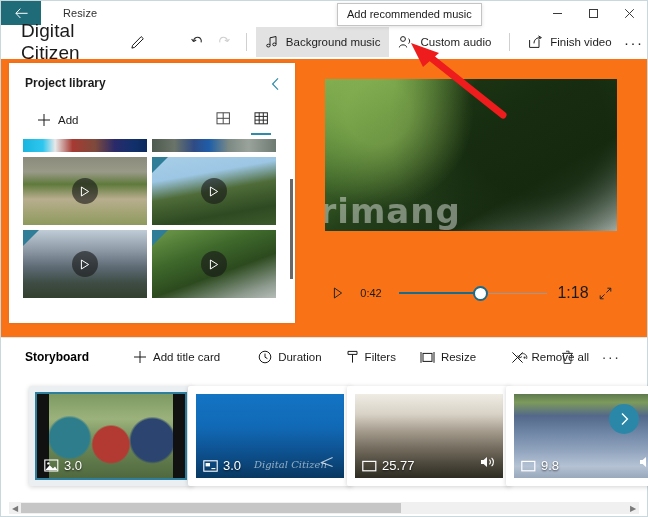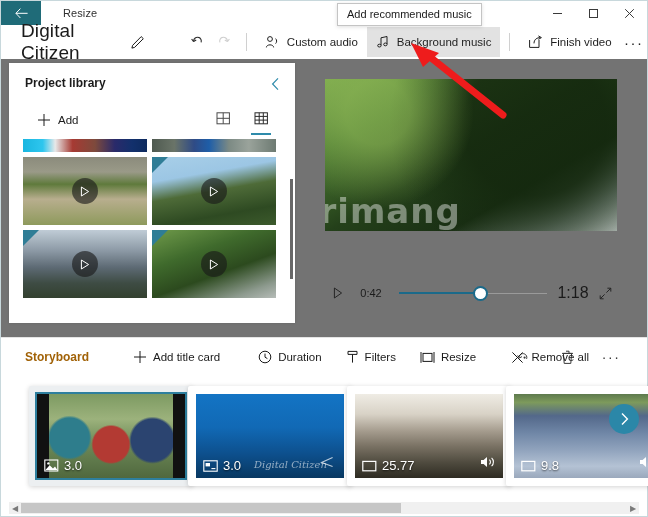--- a/index.html
+++ b/index.html
@@ -103,21 +103,21 @@
     width: 32px; height: 28px;
     display: flex; align-items: center; justify-content: center;
     font-size: 15px; color: #202020; letter-spacing: 1.5px;
     cursor: pointer;
   }
 
   
   .body-area {
     position: absolute; left: 0; top: 58px;
     width: 646px; height: 278px;
-    background: #737373;
+    background: #f97316;
   }
 
   
   .library {
     position: absolute; left: 8px; top: 4px;
     width: 286px; height: 260px;
     background: #ffffff;
     box-shadow: 0 0 3px rgba(0,0,0,0.10);
   }
   .lib-head {
@@ -245,21 +245,21 @@
     background: #ffffff;
     border-top: 1px solid #e4e4e4;
   }
   .sb-bar {
     height: 38px;
     display: flex; align-items: center;
     position: relative;
   }
   .sb-title {
     margin-left: 24px;
-    font-size: 12px; font-weight: bold; color: #a16207;
+    font-size: 12px; font-weight: bold; color: #000000;
   }
   .sb-btn {
     display: flex; align-items: center; gap: 6px;
     height: 28px; padding: 0 8px;
     font-size: 11.5px; color: #1b1b1b;
     cursor: pointer; white-space: nowrap;
   }
   .sb-icononly {
     width: 30px; height: 28px;
     display: flex; align-items: center; justify-content: center;
@@ -385,37 +385,37 @@
         <path d="M4.6 7.6 L2.6 5.0 M4.6 7.6 L7.2 6.1" stroke="#2b2b2b" stroke-width="1.1" fill="none"></path>
       </svg>
     </div>
     <div class="icon-btn disabled">
       <svg width="16" height="16" viewBox="0 0 16 16">
         <path d="M11.4 7.2 C11.4 4.4 8.8 2.6 6.4 3.4 C4.4 4 3.2 6.2 3.9 8.3" stroke="#8c8c8c" stroke-width="1.1" fill="none"></path>
         <path d="M11.4 7.6 L13.4 5.0 M11.4 7.6 L8.8 6.1" stroke="#8c8c8c" stroke-width="1.1" fill="none"></path>
       </svg>
     </div>
     <div class="vsep"></div>
+
+    <div class="cmd-btn active">
+      <svg width="14" height="14" viewBox="0 0 14 14">
+        <path d="M5 10.2 V2.8 L11 1.5 V9" stroke="#1f1f1f" stroke-width="1" fill="none"></path>
+        <ellipse cx="3.4" cy="10.6" rx="1.7" ry="1.4" stroke="#1f1f1f" stroke-width="1" fill="none"></ellipse>
+        <ellipse cx="9.4" cy="9.4" rx="1.7" ry="1.4" stroke="#1f1f1f" stroke-width="1" fill="none"></ellipse>
+      </svg>
+      <span>Background music</span>
+    </div>
 
     <div class="cmd-btn">
       <svg width="15" height="14" viewBox="0 0 15 14">
         <circle cx="5" cy="4" r="2.4" stroke="#1f1f1f" stroke-width="1" fill="none"></circle>
         <path d="M1.4 12.4 C1.4 9 8.6 9 8.6 12.4" stroke="#1f1f1f" stroke-width="1" fill="none"></path>
         <path d="M10.6 3.6 C12 5 12 7.2 10.6 8.6" stroke="#1f1f1f" stroke-width="1" fill="none"></path>
       </svg>
       <span>Custom audio</span>
-    </div>
-
-    <div class="cmd-btn active">
-      <svg width="14" height="14" viewBox="0 0 14 14">
-        <path d="M5 10.2 V2.8 L11 1.5 V9" stroke="#1f1f1f" stroke-width="1" fill="none"></path>
-        <ellipse cx="3.4" cy="10.6" rx="1.7" ry="1.4" stroke="#1f1f1f" stroke-width="1" fill="none"></ellipse>
-        <ellipse cx="9.4" cy="9.4" rx="1.7" ry="1.4" stroke="#1f1f1f" stroke-width="1" fill="none"></ellipse>
-      </svg>
-      <span>Background music</span>
     </div>
 
     <div class="vsep"></div>
 
     <div class="cmd-btn">
       <svg width="15" height="14" viewBox="0 0 15 14">
         <path d="M1.6 5 V12.4 H11 V5" stroke="#1f1f1f" stroke-width="1" fill="none"></path>
         <path d="M6 8.4 C6 4.4 9 2.6 12.4 2.6" stroke="#1f1f1f" stroke-width="1" fill="none"></path>
         <path d="M10.4 0.9 L13.4 2.6 L10.4 4.4" stroke="#1f1f1f" stroke-width="1" fill="none"></path>
       </svg>

